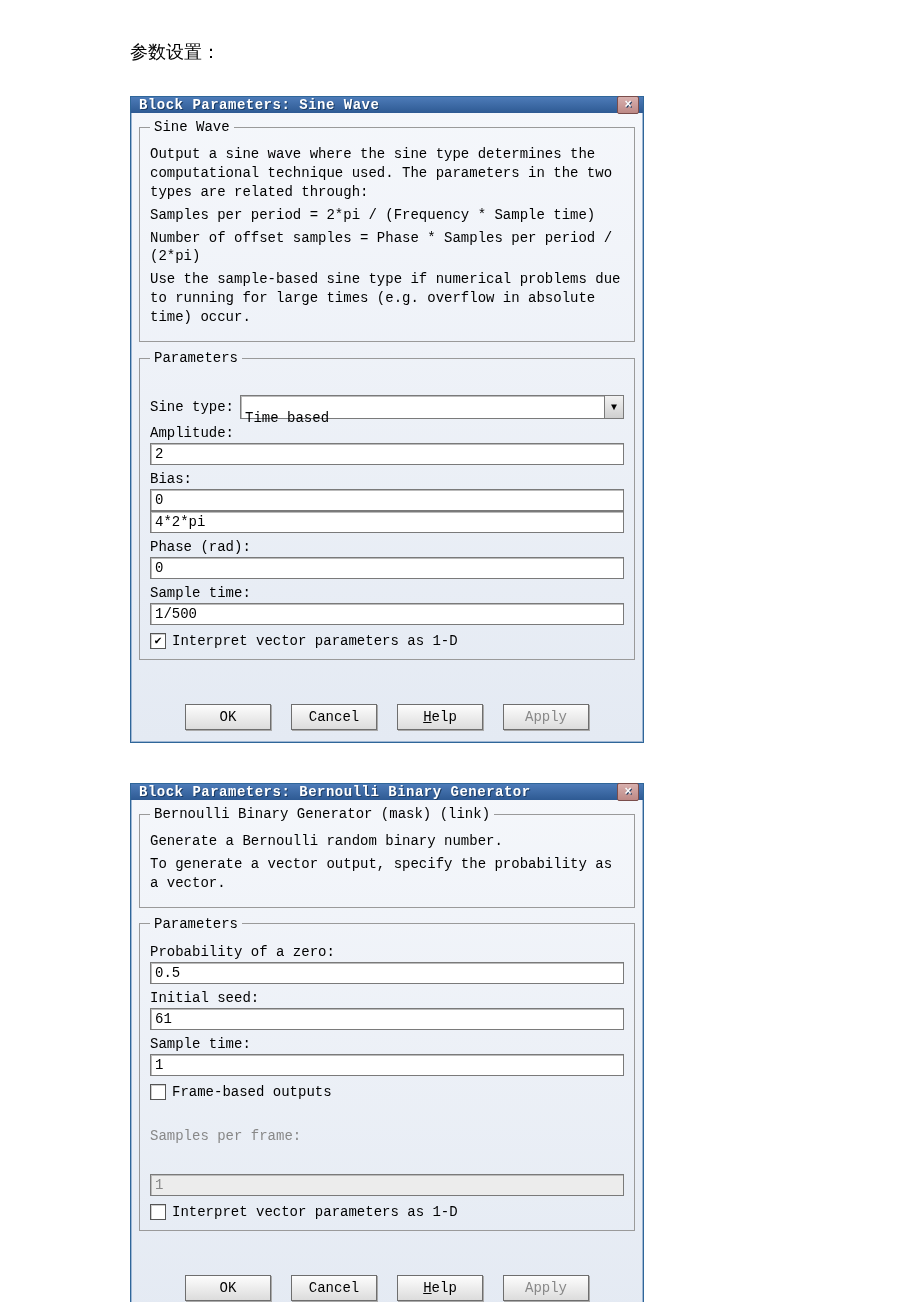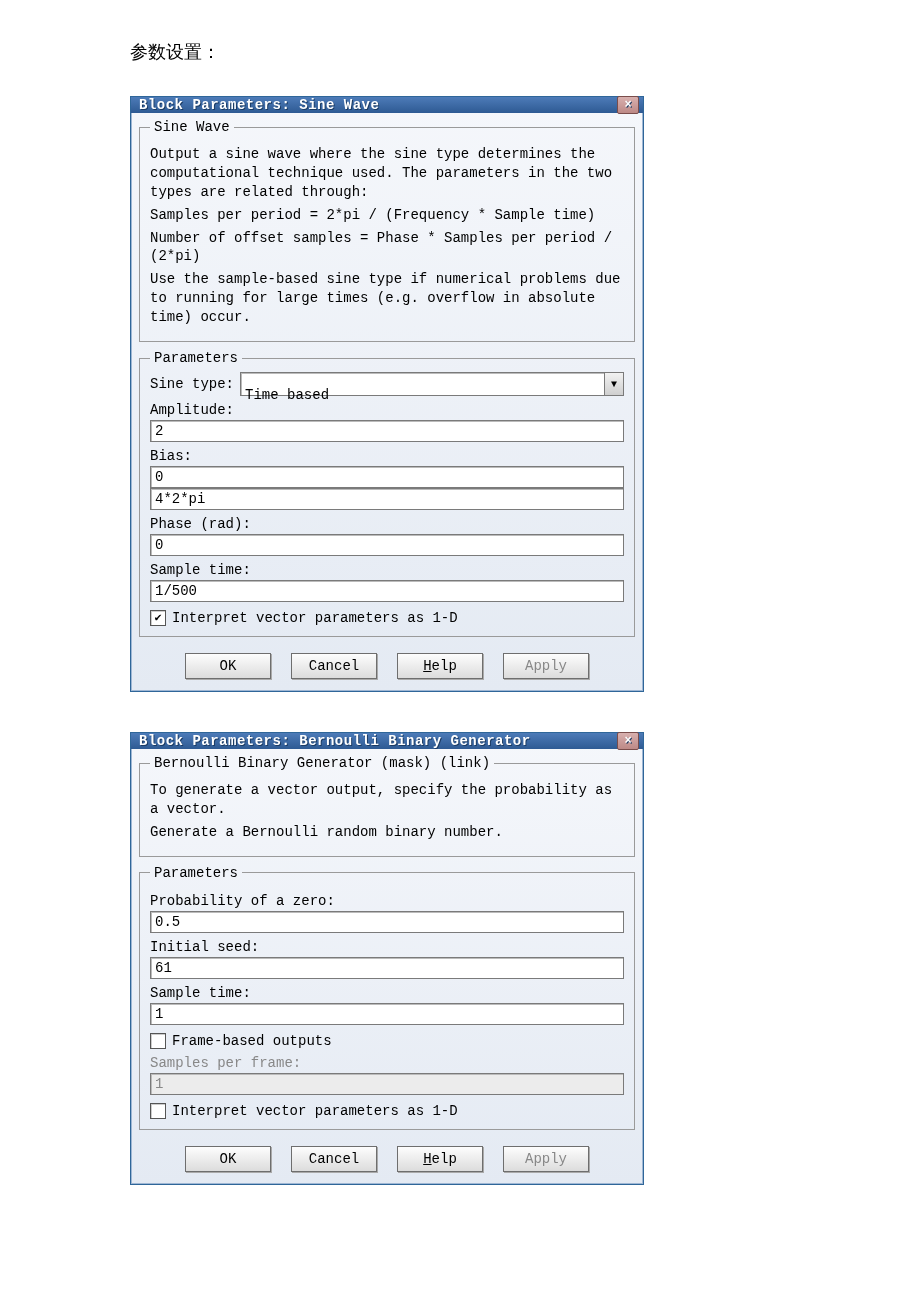--- a/index.html
+++ b/index.html
@@ -49,37 +49,37 @@
     margin: 0 0 8px 0;
     padding: 6px 10px 10px 10px;
     background: rgba(255,255,255,0);
   }
   legend {
     padding: 0 4px;
     font-size: 14px;
   }
   .desc { margin: 4px 0; line-height: 1.35; }
   .label { margin: 6px 0 2px 0; }
-  .disabled { color: #888; }
+  .disabled { color: #888; margin-top: 28px; }
   input[type=text] {
     width: 100%;
     box-sizing: border-box;
     height: 22px;
     font-family: inherit;
     font-size: 14px;
     border: 1px solid #7a7a7a;
     background: #fff;
     padding: 0 4px;
     box-shadow: inset 1px 1px 0 #bbb;
   }
   input[type=text].disabled {
     background: #ececec;
     color: #888;
   }
-  .select-row { display: flex; align-items: center; gap: 6px; }
+  .select-row { display: flex; align-items: center; gap: 6px; margin-top: 23px; }
   .select-row .sel-label { white-space: nowrap; }
   .fake-select {
     flex: 1;
     display: flex;
     border: 1px solid #7a7a7a;
     background: #fff;
     height: 22px;
     box-shadow: inset 1px 1px 0 #bbb;
   }
   .fake-select .sel-val { flex:1; padding: 14px 4px; }
@@ -182,22 +182,22 @@
 </div>
 
 <div class="dialog">
   <div class="titlebar">
     <span class="t-text">Block Parameters: Bernoulli Binary Generator</span>
     <span class="close-btn">×</span>
   </div>
   <div class="content">
     <fieldset>
       <legend>Bernoulli Binary Generator (mask) (link)</legend>
+      <div class="desc">Generate a Bernoulli random binary number.</div>
       <div class="desc">To generate a vector output, specify the probability as a vector.</div>
-      <div class="desc">Generate a Bernoulli random binary number.</div>
     </fieldset>
 
     <fieldset>
       <legend>Parameters</legend>
 
       <div class="label">Probability of a zero:</div>
       <input type="text" value="0.5" style="">
 
       <div class="label">Initial seed:</div>
       <input type="text" value="61" style="">

